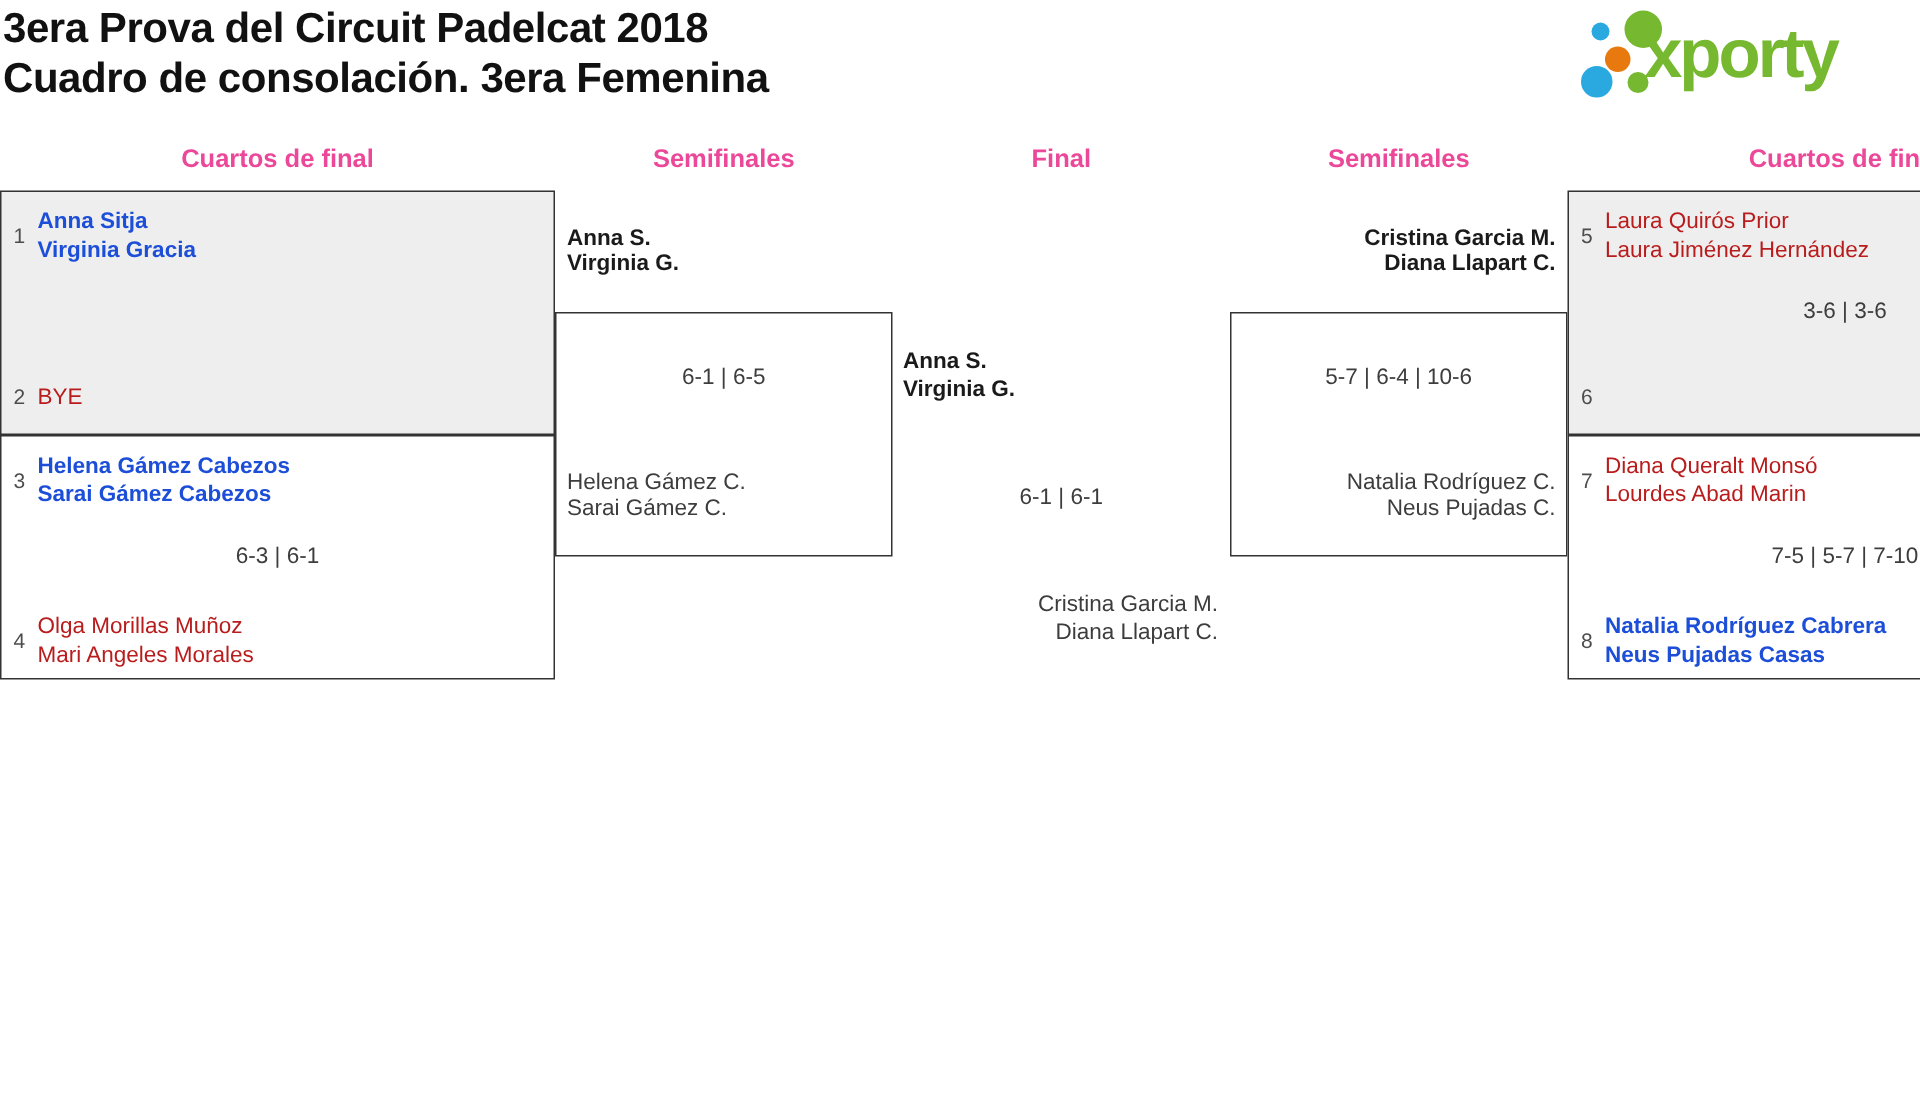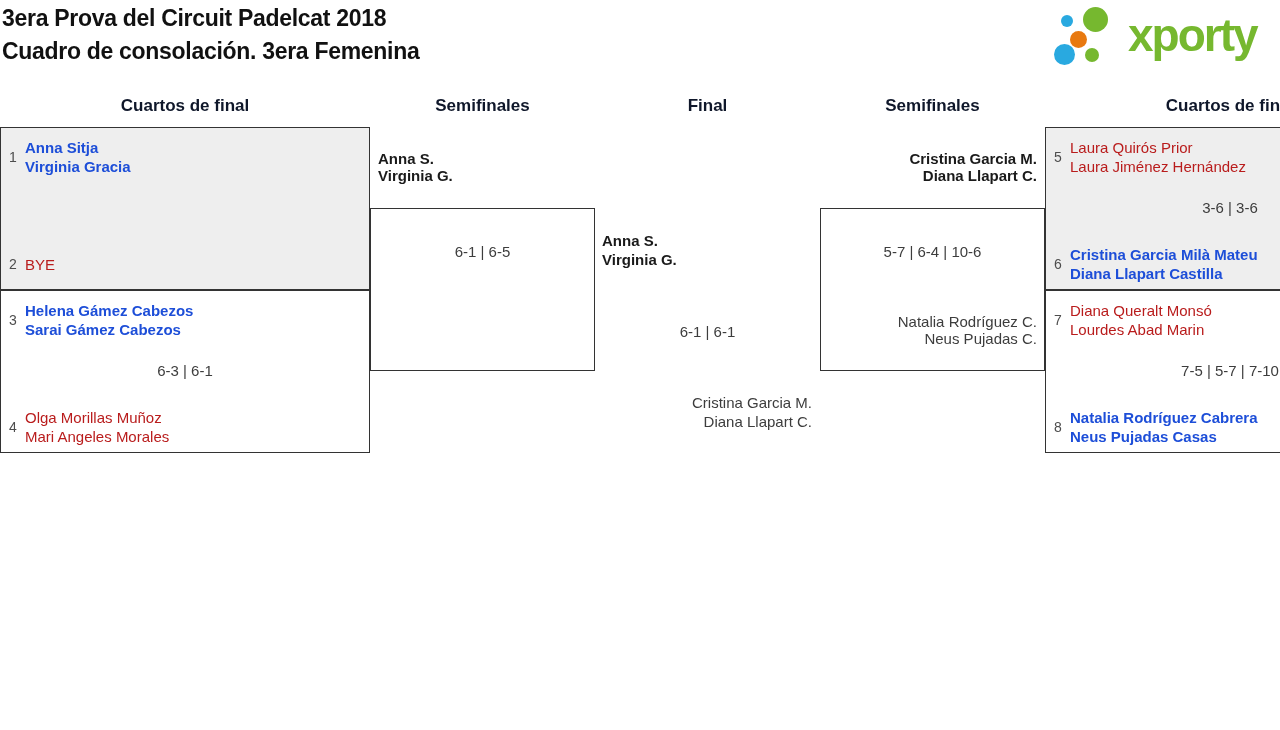--- a/index.html
+++ b/index.html
@@ -1,34 +1,34 @@
 <!DOCTYPE html>
 <html><head>
 <meta charset="utf-8">
 <style>
   html,body{margin:0;padding:0;background:#ffffff;}
   .page{position:relative;width:1280px;height:730px;overflow:hidden;background:#ffffff;
         font-family:"Liberation Sans",sans-serif;color:#1a1a1a;}
 
   
-  .title{position:absolute;left:2px;top:2px;font-size:23px;line-height:33px;
+  .title{position:absolute;left:2px;top:2px;font-size:28px;line-height:33px;
          font-weight:700;letter-spacing:-0.3px;color:#111111;}
   .logo{position:absolute;left:1050px;top:4px;width:226px;height:64px;}
   .dot{position:absolute;border-radius:50%;}
   .dot-green-big{left:33px;top:3px;width:25px;height:25px;background:#76b82f;}
   .dot-blue-small{left:11px;top:11px;width:12px;height:12px;background:#29a9e0;}
   .dot-orange{left:20px;top:27px;width:17px;height:17px;background:#e8790f;}
   .dot-blue-big{left:4px;top:40px;width:21px;height:21px;background:#29a9e0;}
   .dot-green-small{left:35px;top:44px;width:14px;height:14px;background:#76b82f;}
-  .logo-text{position:absolute;left:78px;top:4px;font-size:46px;font-weight:700;
+  .logo-text{position:absolute;left:46px;top:4px;font-size:46px;font-weight:700;
              letter-spacing:-2px;color:#76b82f;}
 
   
   .round-header{position:absolute;top:96px;font-size:17px;font-weight:700;
-                text-align:center;color:#0f172a;white-space:nowrap;}
+                text-align:center;color:#ec4899;white-space:nowrap;}
 
   
   .box{position:absolute;box-sizing:border-box;border:1px solid #333333;background:#ffffff;}
   .box.shaded{background:#eeeeee;}
 
   .entry{position:absolute;left:0;right:0;height:38px;display:flex;align-items:center;
          padding-left:8px;box-sizing:border-box;}
   .entry.top-slot{top:10px;}
   .entry.bottom-slot{top:117px;}
   .seed{width:16px;flex:none;font-size:14px;color:#4d4d4d;}
@@ -112,20 +112,24 @@
       </div>
     </div>
   </div>
 
   <div class="box" style="left:370px;top:208px;width:225px;height:163px;">
     <div class="sf-team winner above align-l">
       <div>Anna S.</div>
       <div>Virginia G.</div>
     </div>
     <div class="score sf-score">6-1 | 6-5</div>
+    <div class="sf-team loser inside align-l">
+      <div>Helena Gámez C.</div>
+      <div>Sarai Gámez C.</div>
+    </div>
   </div>
 
   <div class="final-area">
     <div class="final-team winner">
       <div>Anna S.</div>
       <div>Virginia G.</div>
     </div>
     <div class="score final-score">6-1 | 6-1</div>
     <div class="final-team loser">
       <div>Cristina Garcia M.</div>
@@ -149,24 +153,20 @@
     <div class="entry top-slot">
       <span class="seed">5</span>
       <div class="names">
         <div>Laura Quirós Prior</div>
         <div>Laura Jiménez Hernández</div>
       </div>
     </div>
     <div class="score qf-score">3-6 | 3-6</div>
     <div class="entry bottom-slot">
       <span class="seed">6</span>
-      <div class="names winner">
-        <div>Cristina Garcia Milà Mateu</div>
-        <div>Diana Llapart Castilla</div>
-      </div>
     </div>
   </div>
 
   <div class="box" style="left:1045px;top:290px;width:370px;height:163px;">
     <div class="entry top-slot">
       <span class="seed">7</span>
       <div class="names">
         <div>Diana Queralt Monsó</div>
         <div>Lourdes Abad Marin</div>
       </div>

